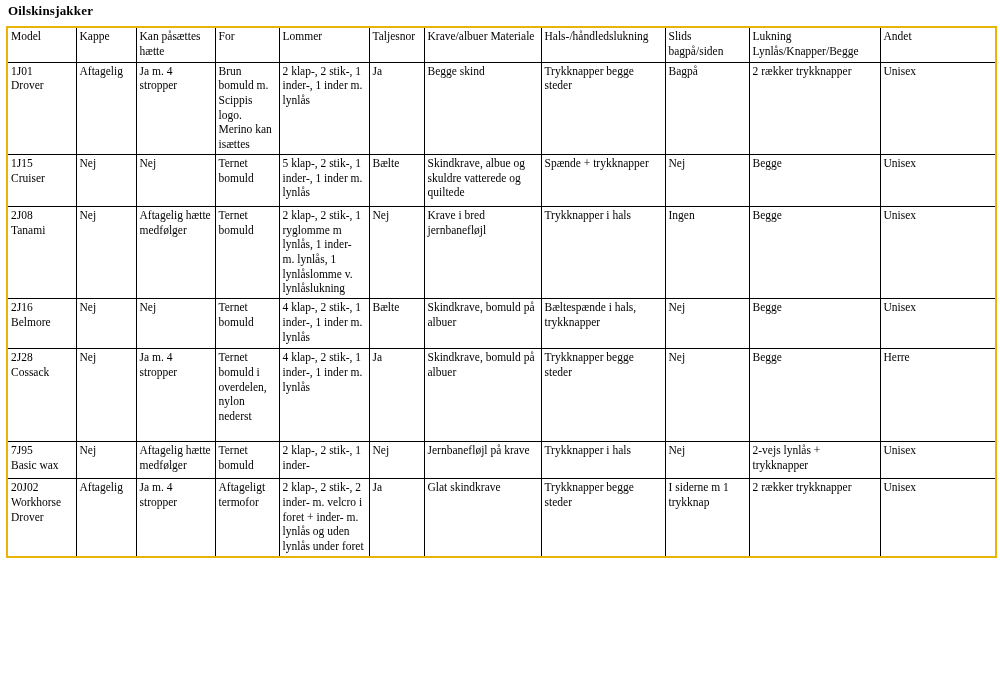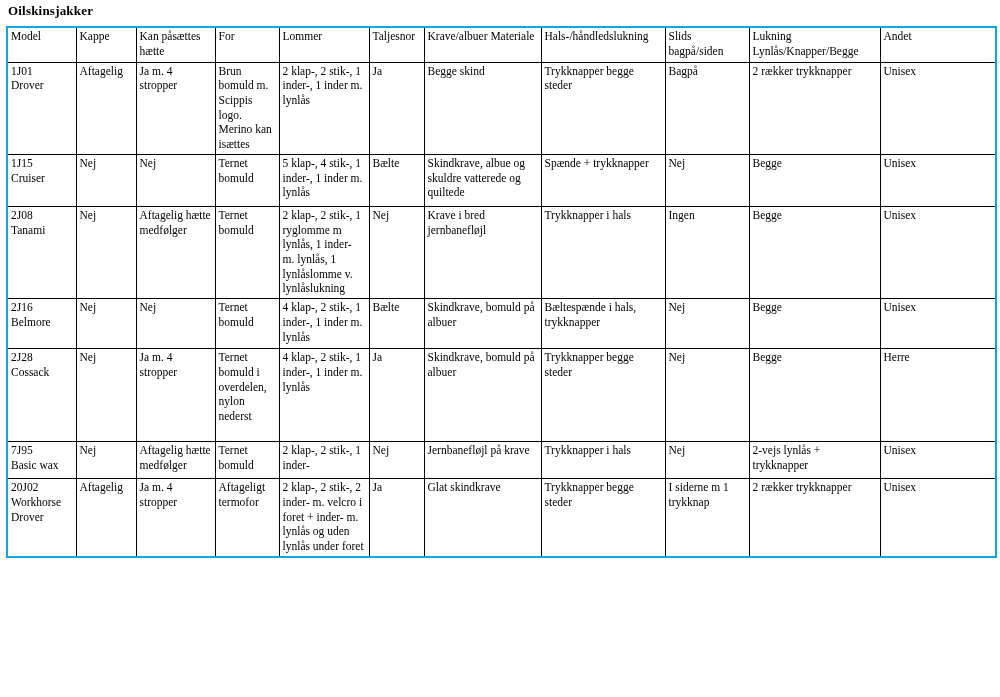--- a/index.html
+++ b/index.html
@@ -19,21 +19,21 @@
   .doc-title {
     font-size: 13px;
     font-weight: bold;
     margin: 0 0 7px 2px;
     letter-spacing: 0.2px;
   }
   table.spec-table {
     border-collapse: collapse;
     table-layout: fixed;
     width: 989px;
-    border: 2px solid #0ea5e9;
+    border: 2px solid #eab308;
   }
   .spec-table th, .spec-table td {
     border: 1px solid #000;
     vertical-align: top;
     text-align: left;
     font-size: 11.5px;
     font-weight: normal;
     line-height: 1.28;
     padding: 1px 3px 2px 3px;
     white-space: pre-line;
@@ -115,21 +115,21 @@
           <td>Bagpå</td>
           <td>2 rækker trykknapper</td>
           <td>Unisex</td>
         </tr>
         <tr>
           <td>1J15
 Cruiser</td>
           <td>Nej</td>
           <td>Nej</td>
           <td>Ternet bomuld</td>
-          <td>5 klap-, 4 stik-, 1 inder-, 1 inder m. lynlås</td>
+          <td>5 klap-, 2 stik-, 1 inder-, 1 inder m. lynlås</td>
           <td>Bælte</td>
           <td>Skindkrave, albue og skuldre vatterede og quiltede</td>
           <td>Spænde + trykknapper</td>
           <td>Nej</td>
           <td>Begge</td>
           <td>Unisex</td>
         </tr>
         <tr>
           <td>2J08
 Tanami</td>

